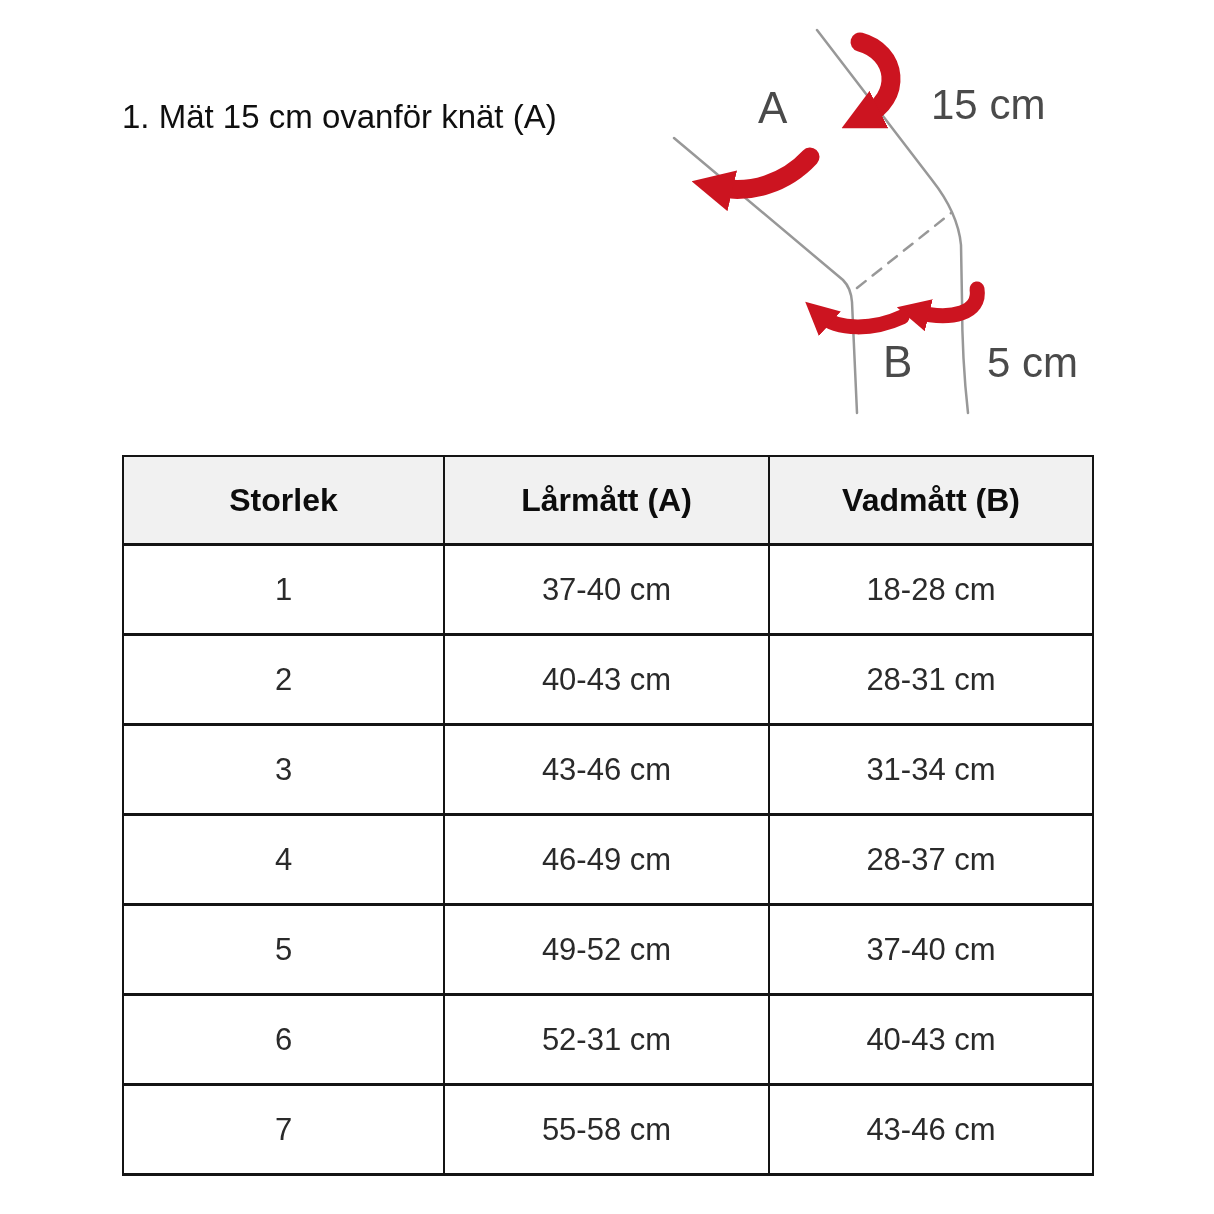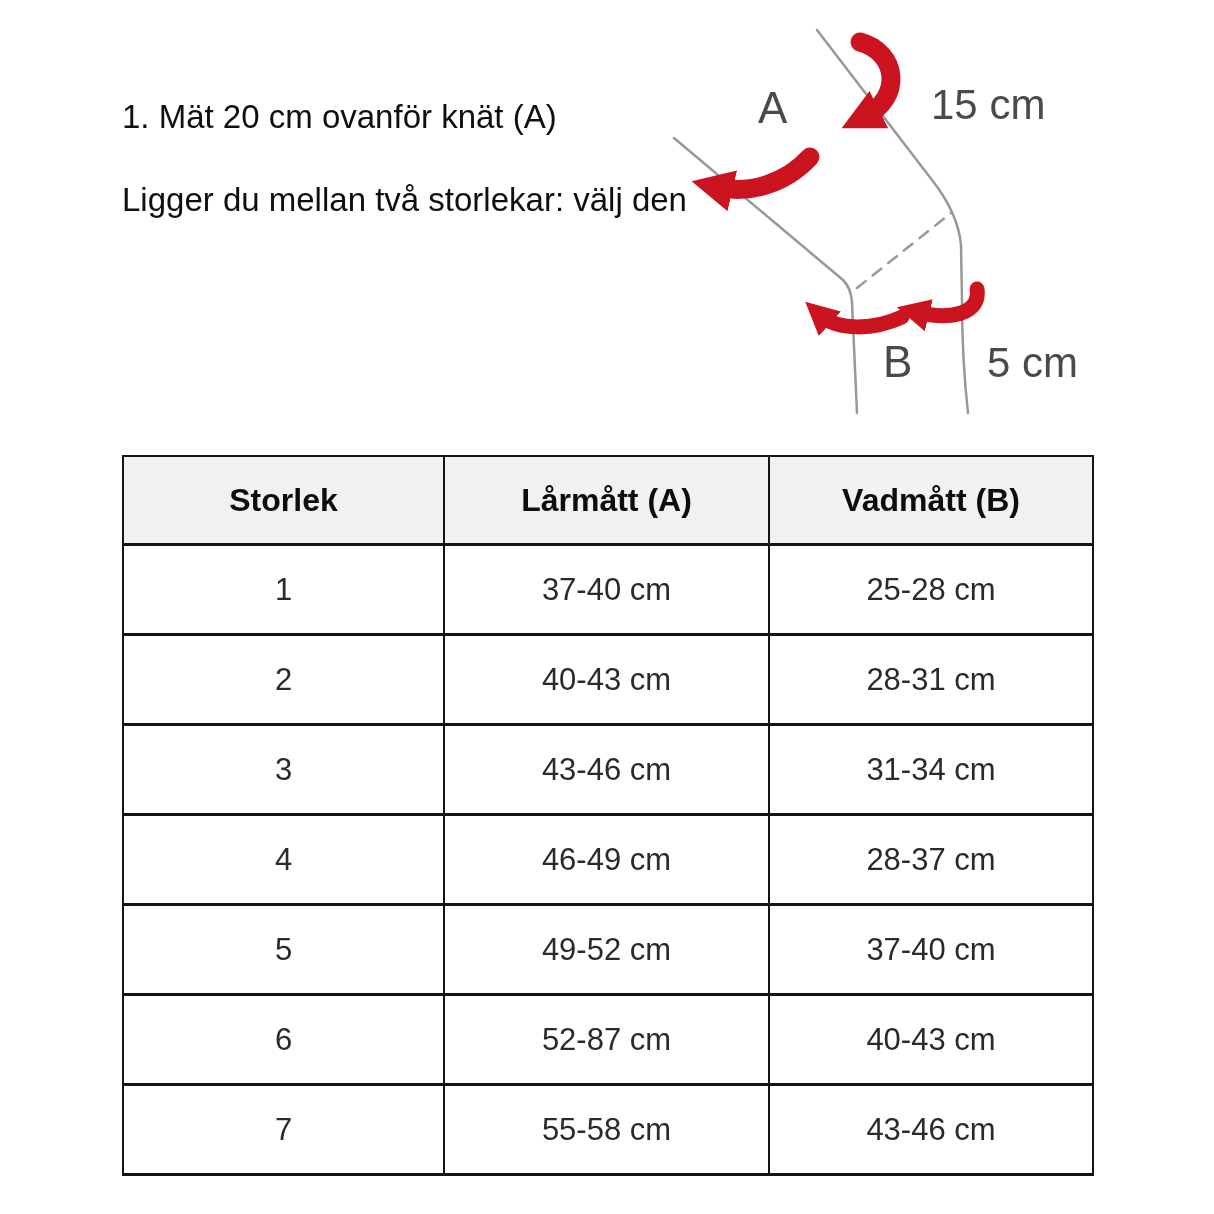--- a/index.html
+++ b/index.html
@@ -76,23 +76,22 @@
     font-size: 31px;
     font-weight: normal;
     color: #2a2a2a;
     background: #ffffff;
   }
 </style>
 </head>
 <body>
 
 <div class="instructions">
-  <div class="step">1. Mät 20 cm ovanför knät (A)</div>
+  <div class="step">1. Mät 15 cm ovanför knät (A)</div>
   <div class="note">
-    <div class="note-line">Ligger du mellan två storlekar: välj den</div>
   </div>
 </div>
 
 <svg class="diagram" width="470" height="445" viewBox="0 0 470 445" xmlns="http://www.w3.org/2000/svg">
   <defs>
     <marker id="arr" viewBox="0 0 10 10" refX="4" refY="5" markerWidth="2.2" markerHeight="2.2" orient="auto">
       <path d="M 0 0 L 10 5 L 0 10 z" fill="#cc1420"></path>
     </marker>
   </defs>
 
@@ -125,21 +124,21 @@
     <tr>
       <th>Storlek</th>
       <th>Lårmått (A)</th>
       <th>Vadmått (B)</th>
     </tr>
   </thead>
   <tbody>
     <tr>
       <td>1</td>
       <td>37-40 cm</td>
-      <td>25-28 cm</td>
+      <td>18-28 cm</td>
     </tr>
     <tr>
       <td>2</td>
       <td>40-43 cm</td>
       <td>28-31 cm</td>
     </tr>
     <tr>
       <td>3</td>
       <td>43-46 cm</td>
       <td>31-34 cm</td>
@@ -149,21 +148,21 @@
       <td>46-49 cm</td>
       <td>28-37 cm</td>
     </tr>
     <tr>
       <td>5</td>
       <td>49-52 cm</td>
       <td>37-40 cm</td>
     </tr>
     <tr>
       <td>6</td>
-      <td>52-87 cm</td>
+      <td>52-31 cm</td>
       <td>40-43 cm</td>
     </tr>
     <tr>
       <td>7</td>
       <td>55-58 cm</td>
       <td>43-46 cm</td>
     </tr>
   </tbody>
 </table>
 

